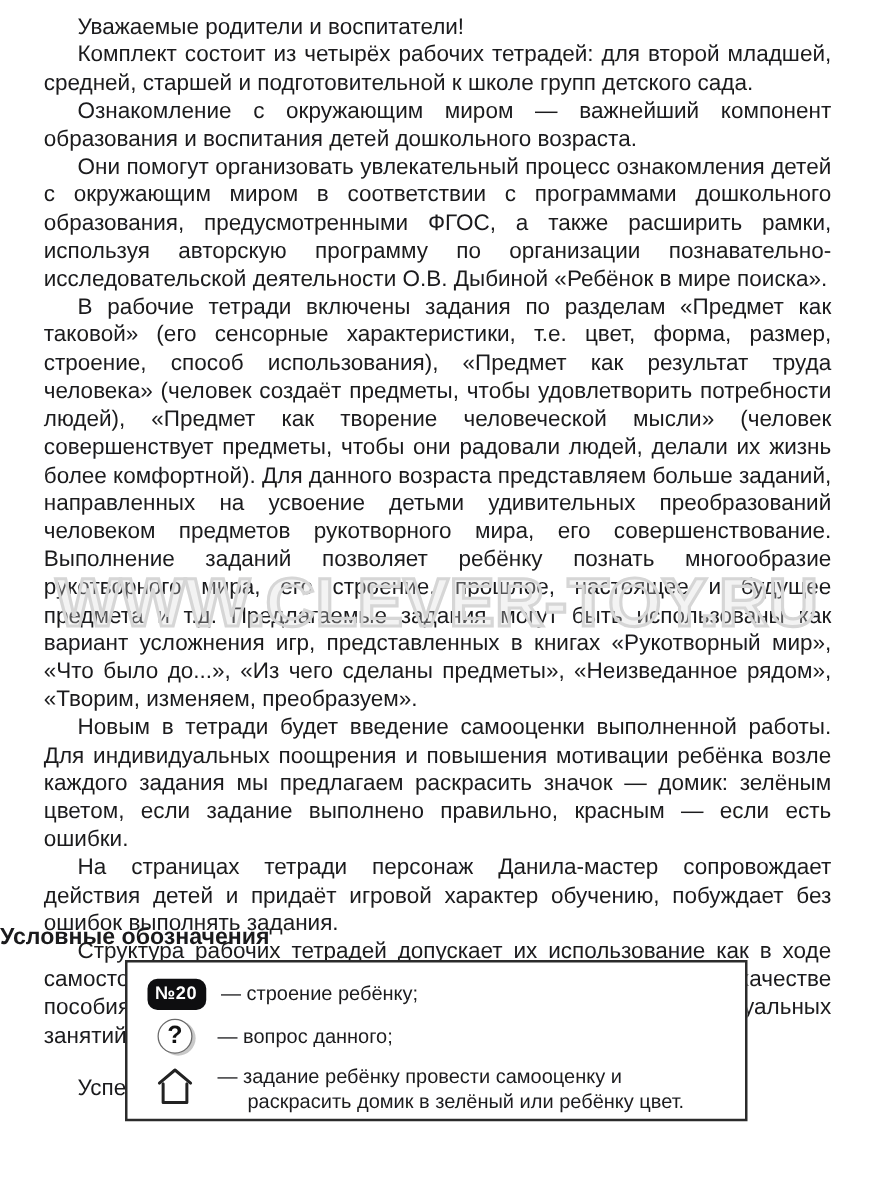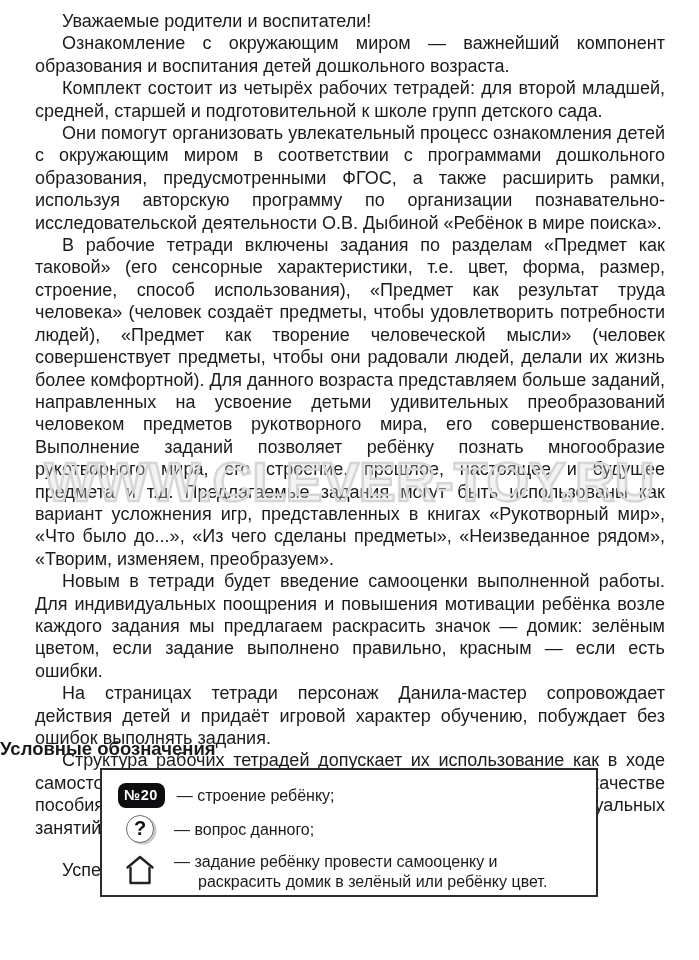--- a/index.html
+++ b/index.html
@@ -122,22 +122,22 @@
   .house-icon-wrap { margin-top: 2px; }
 </style>
 </head>
 <body>
 
 <div class="page">
 
 
   <div class="body-text">
     <p>Уважаемые родители и воспитатели!</p>
+    <p>Комплект состоит из четырёх рабочих тетрадей: для второй младшей, средней, старшей и подготовительной к школе групп детского сада.</p>
     <p>Ознакомление с окружающим миром — важнейший компонент образования и воспитания детей дошкольного возраста.</p>
-    <p>Комплект состоит из четырёх рабочих тетрадей: для второй младшей, средней, старшей и подготовительной к школе групп детского сада.</p>
     <p>Они помогут организовать увлекательный процесс ознакомления детей с окружающим миром в соответствии с программами дошкольного образования, предусмотренными ФГОС, а также расширить рамки, используя авторскую программу по организации познавательно-исследовательской деятельности О.В. Дыбиной «Ребёнок в мире поиска».</p>
     <p>В рабочие тетради включены задания по разделам «Предмет как таковой» (его сенсорные характеристики, т.е. цвет, форма, размер, строение, способ использования), «Предмет как результат труда человека» (человек создаёт предметы, чтобы удовлетворить потребности людей), «Предмет как творение человеческой мысли» (человек совершенствует предметы, чтобы они радовали людей, делали их жизнь более комфортной). Для данного возраста представляем больше заданий, направленных на усвоение детьми удивительных преобразований человеком предметов рукотворного мира, его совершенствование. Выполнение заданий позволяет ребёнку познать многообразие рукотворного мира, его строение, прошлое, настоящее и будущее предмета и т.д. Предлагаемые задания могут быть использованы как вариант усложнения игр, представленных в книгах «Рукотворный мир», «Что было до...», «Из чего сделаны предметы», «Неизведанное рядом», «Творим, изменяем, преобразуем».</p>
     <p>Новым в тетради будет введение самооценки выполненной работы. Для индивидуальных поощрения и повышения мотивации ребёнка возле каждого задания мы предлагаем раскрасить значок — домик: зелёным цветом, если задание выполнено правильно, красным — если есть ошибки.</p>
     <p>На страницах тетради персонаж Данила-мастер сопровождает действия детей и придаёт игровой характер обучению, побуждает без ошибок выполнять задания.</p>
     <p>Структура рабочих тетрадей допускает их использование как в ходе самостоятельной и совместной деятельности в ДОО, так и в качестве пособия для родителей и гувернёров при проведении индивидуальных занятий с детьми.</p>
     <p class="closing-line">Успехов вам!</p>
   </div>
 
   <div class="watermark">WWW.CLEVER-TOY.RU</div>
 

